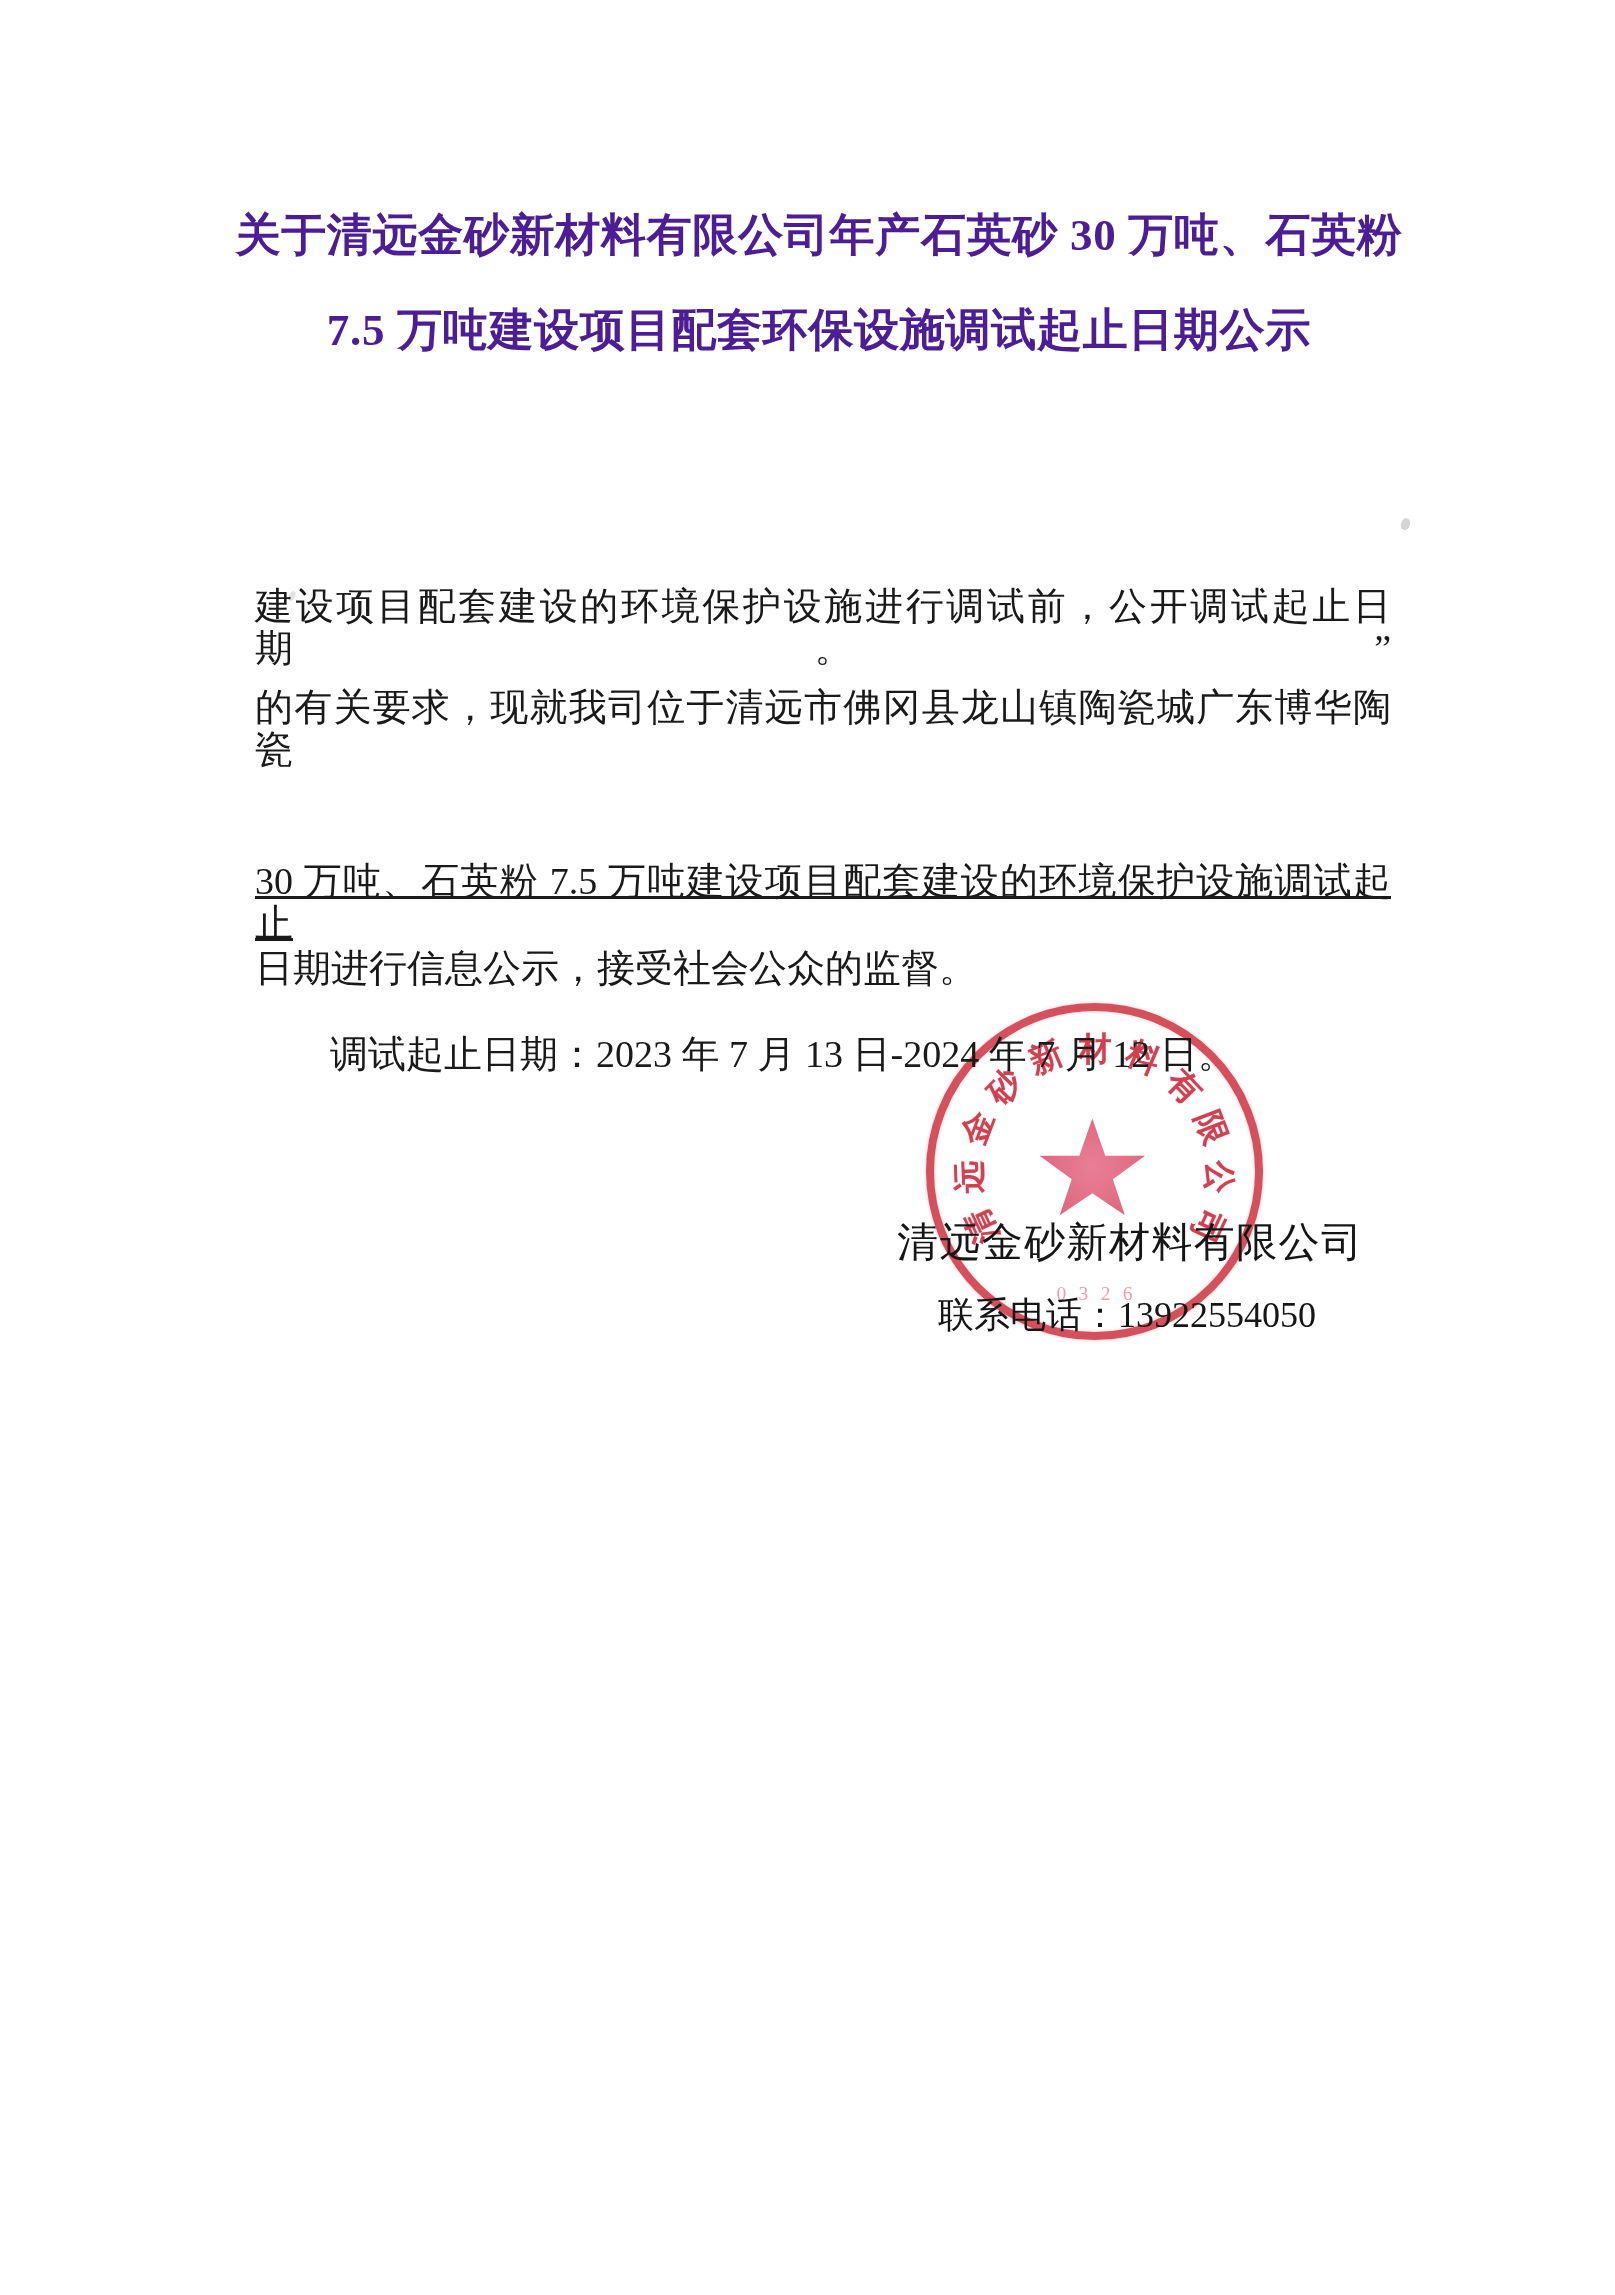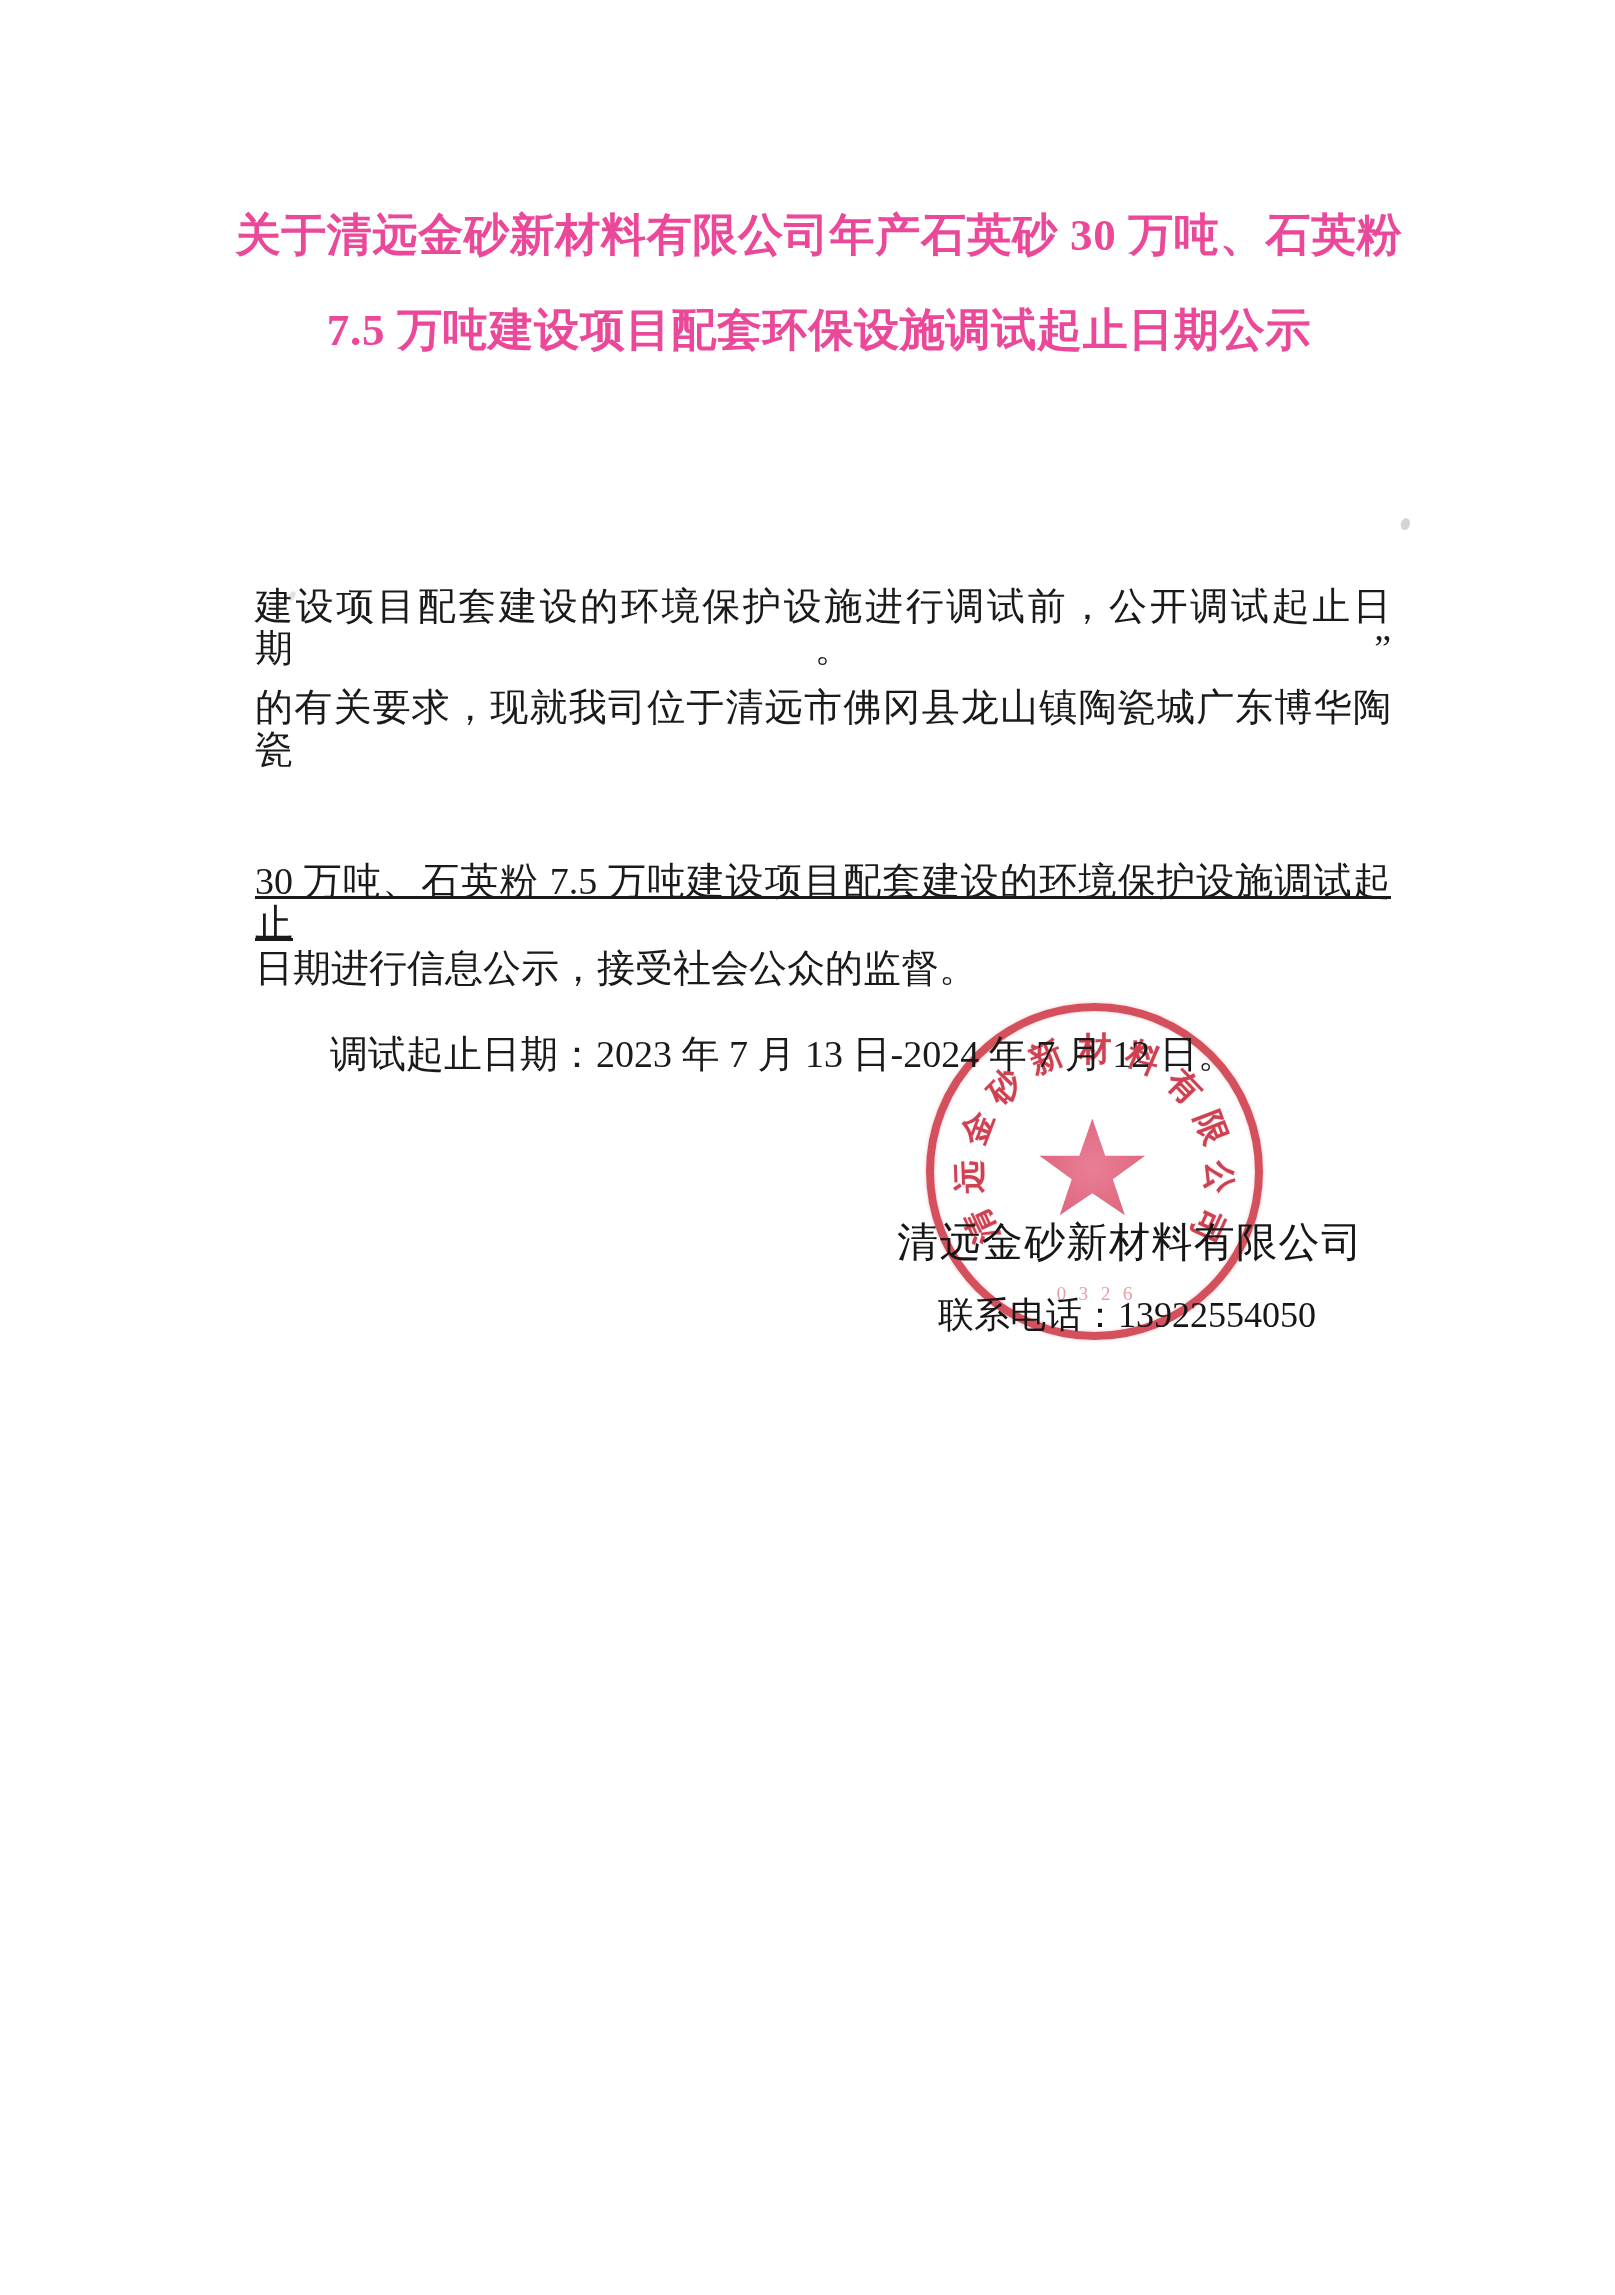--- a/index.html
+++ b/index.html
@@ -20,21 +20,21 @@
     text-align:center;
     z-index:2;
   }
   .title-line{
     position:absolute;
     left:0; width:100%;
     font-size:45px;
     font-weight:bold;
     line-height:51px;
     letter-spacing:0.7px;
-    color:#ec4899;
+    color:#4c1d95;
     white-space:nowrap;
   }
   .title-line.l1{top:210px;}
   .title-line.l2{top:305px;}
   
   .body-line{
     position:absolute;
     left:255px;
     width:1136px;
     font-size:38px;

